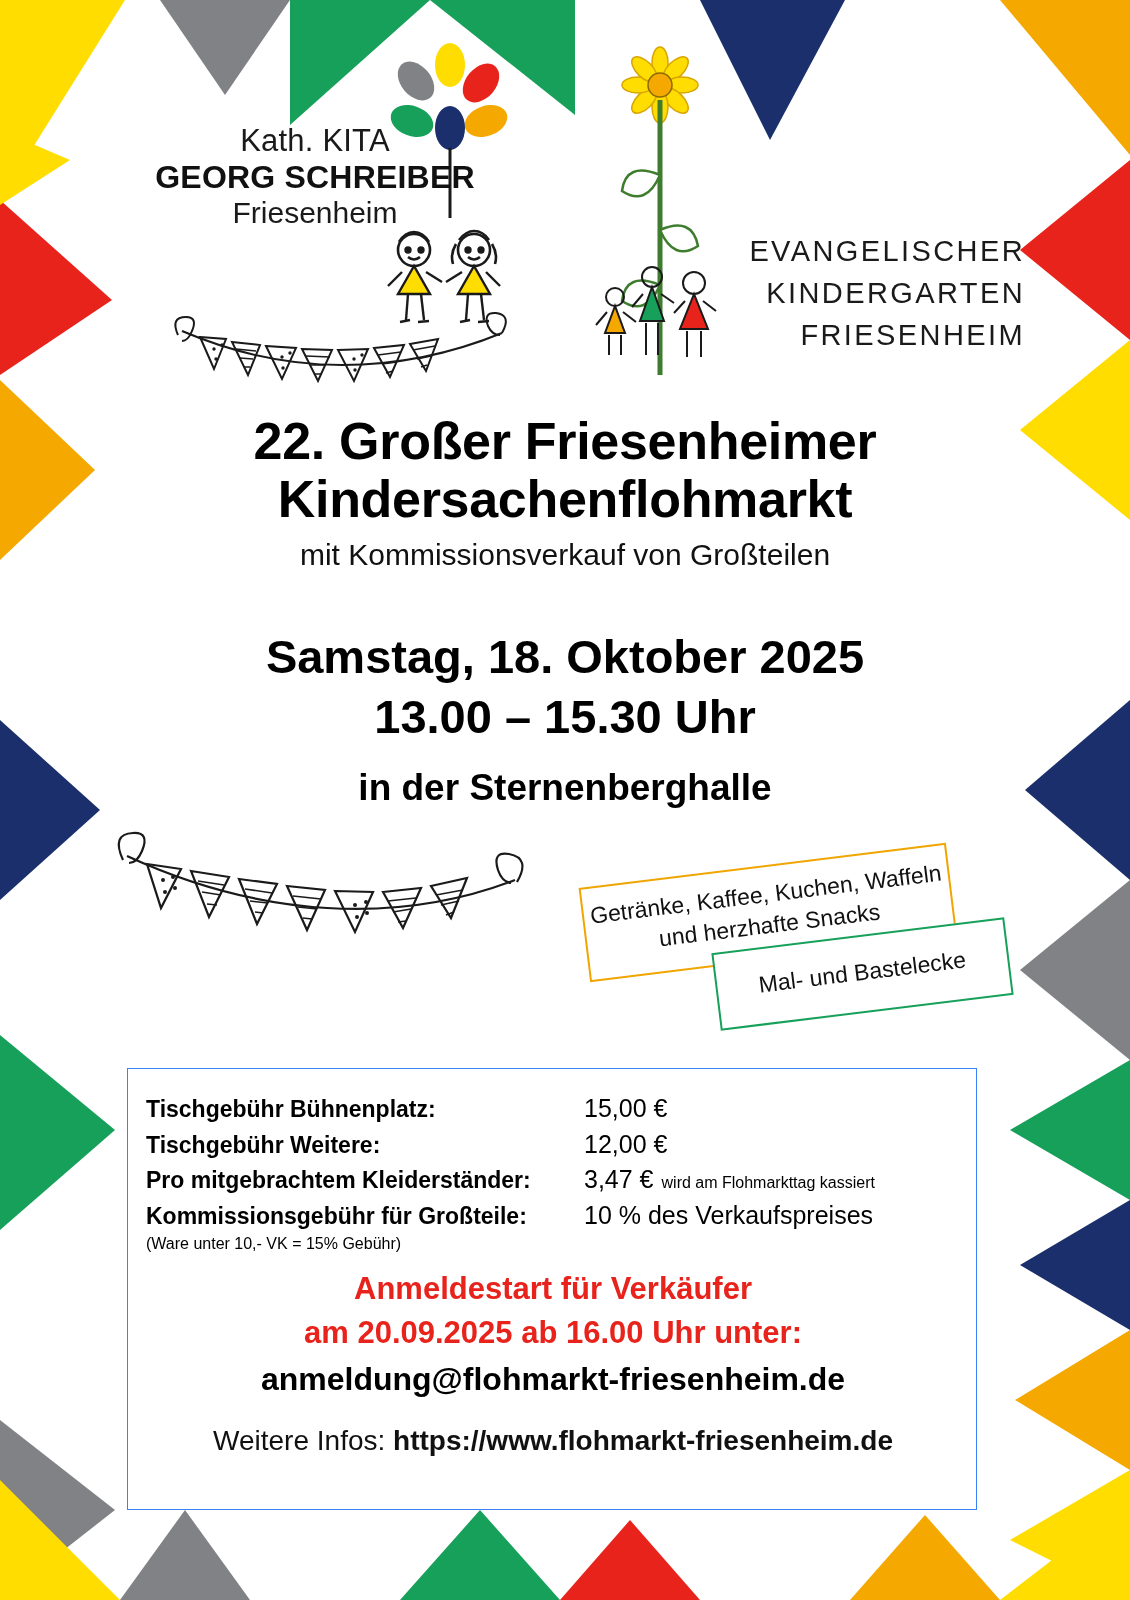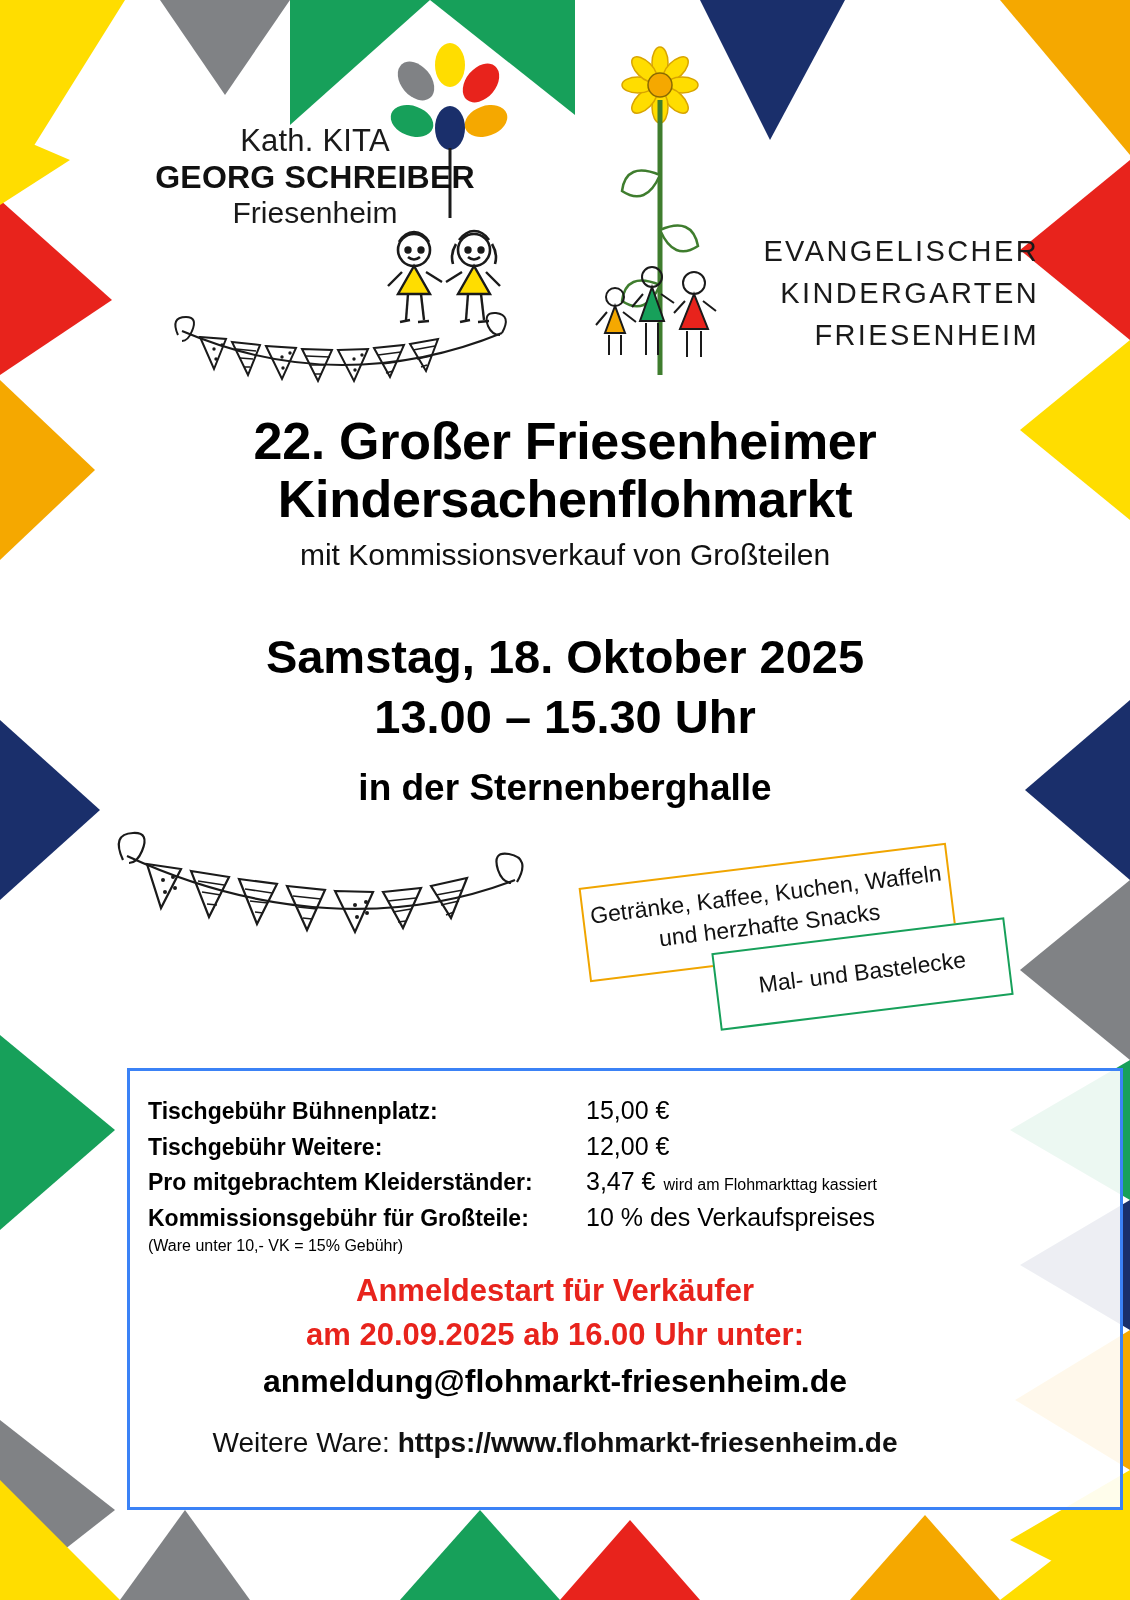--- a/index.html
+++ b/index.html
@@ -65,21 +65,21 @@
     left: 268px;
     top: -80px;
   }
   .kids-svg {
     position: absolute;
     left: 280px;
     top: 105px;
   }
   .evang-logo {
     position: absolute;
-    right: 91px;
+    right: 105px;
     top: 190px;
     text-align: right;
     font-size: 29px;
     letter-spacing: 2.4px;
     color: #1a1a1a;
     line-height: 1.45;
   }
   .sunflower-svg {
     position: absolute;
     left: 590px;
@@ -174,23 +174,23 @@
   }
   .note-craft .nl {
     font-size: 23px;
   }
 
   
   .infobox {
     position: absolute;
     left: 127px;
     top: 1068px;
-    width: 996px;
+    width: 850px;
     height: 442px;
-    border: 3px solid #3b82f6;
+    border: 1px solid #3b82f6;
     box-sizing: border-box;
     background: rgba(255,255,255,0.92);
   }
   .fees {
     position: absolute;
     left: 18px;
     top: 22px;
     width: 820px;
   }
   .fee-row {
@@ -506,19 +506,19 @@
         <div class="fee-fine">(Ware unter 10,- VK = 15% Gebühr)</div>
       </div>
 
       <div class="signup">
         <div class="s1">Anmeldestart für Verkäufer</div>
         <div class="s2">am 20.09.2025 ab 16.00 Uhr unter:</div>
         <div class="mail">anmeldung@flohmarkt-friesenheim.de</div>
       </div>
 
       <div class="moreinfo">
-        <span>Weitere Ware: </span><b>https://www.flohmarkt-friesenheim.de</b>
+        <span>Weitere Infos: </span><b>https://www.flohmarkt-friesenheim.de</b>
       </div>
 
     </div>
 
   </div>
 </div>
 
 </body></html>

